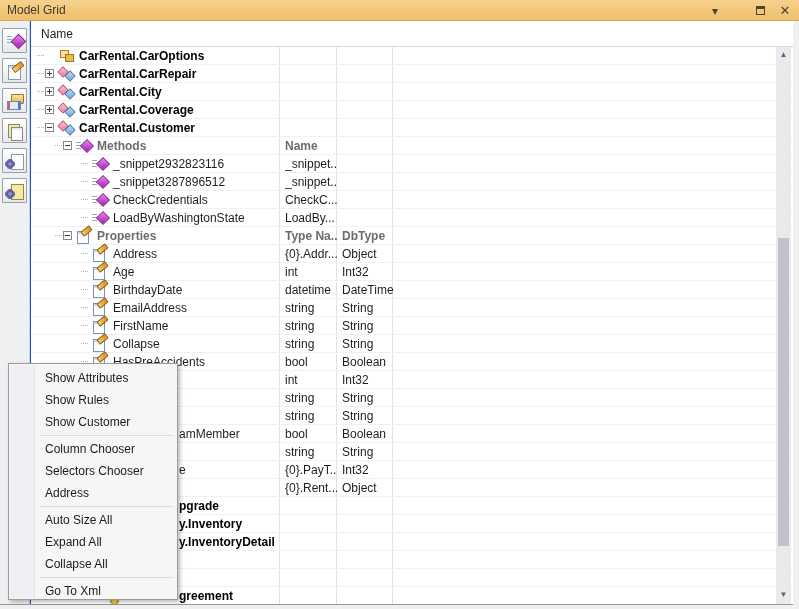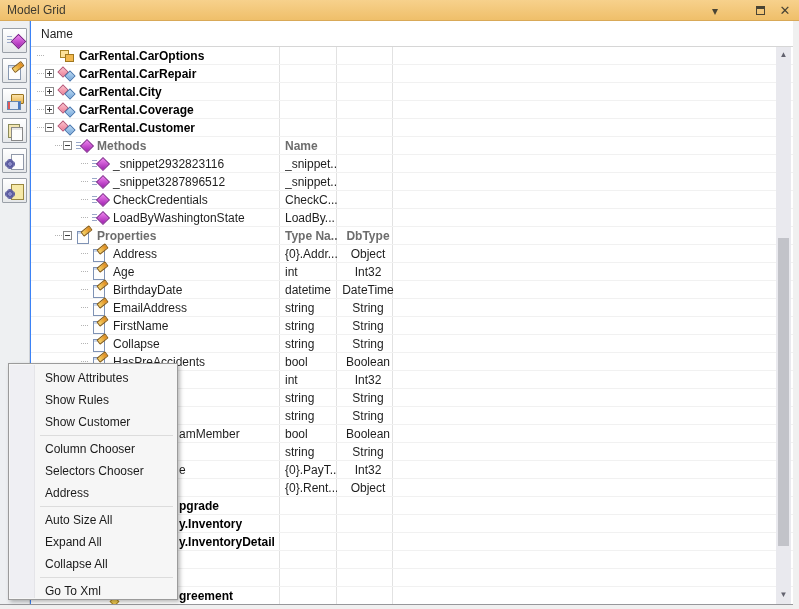--- a/index.html
+++ b/index.html
@@ -14,21 +14,21 @@
   #title-text { font-size:12px; color:#3e3a30; padding-left:7px; }
   .win-ctrl { position:absolute; top:0; height:21px; display:flex; align-items:center; justify-content:center;
     width:16px; color:#4a4434; font-size:12px; cursor:default; }
   #ctrl-menu { left:707px; }
   #ctrl-max  { left:752px; }
   #ctrl-close{ left:777px; font-size:13px; }
   #ctrl-max .maxbox { width:9px; height:9px; border:1px solid #4a4434; border-top-width:3px; }
 
   
   #content { position:absolute; left:0; top:21px; width:793px; height:584px;
-    background:#3b82f6; border-right:1px solid #97979b; border-bottom:1px solid #97979b; }
+    background:#1d4ed8; border-right:1px solid #97979b; border-bottom:1px solid #97979b; }
 
   
   #toolbar { position:absolute; left:0; top:0; width:30px; height:583px;
     background:#eef0f2; border-right:1px solid #cfd2d6; }
   .tbtn { position:absolute; left:2px; width:25px; height:25px;
     background:linear-gradient(#ffffff,#e6e8ea); border:1px solid #9aa0a8; border-radius:1px;
     display:flex; align-items:center; justify-content:center; }
   .tbtn .ticon { position:relative; width:17px; height:16px; }
 
   
@@ -63,21 +63,21 @@
   #header-name { position:absolute; left:10px; top:0; height:26px; line-height:26px; font-size:12px; color:#1e1e1e; }
 
   #rows { position:absolute; left:0; top:26px; right:0; }
   .grow { position:relative; height:18px; border-bottom:1px solid #f1f1f1; display:flex; align-items:center; }
   .grow .lbl { font-size:12px; color:#1e1e1e; white-space:nowrap; margin-left:4px; }
   .grow .lbl.entity { font-weight:bold; color:#000; }
   .grow .lbl.group { font-weight:bold; color:#6d6d6d;text-align:right; }
   .grow .lbl.fragment { position:absolute; left:148px; margin-left:0; }
   .cell { position:absolute; top:0; height:18px; line-height:18px; font-size:12px; color:#1e1e1e; white-space:nowrap; overflow:hidden; }
   .cell.c2 { left:254px; width:52px; }
-  .cell.c3 { left:311px; width:52px;text-align:center; }
+  .cell.c3 { left:311px; width:52px; }
   .cell.hdr { font-weight:bold; color:#6d6d6d; }
 
   .stub { width:7px; border-top:1px dotted #b4b4b4; flex:none; }
   .exp { position:relative; width:9px; height:9px; border:1px solid #898989; background:#fff; flex:none; margin-left:1px; }
   .exp::before { content:""; position:absolute; left:1px; right:1px; top:3px; height:1px; background:#3c3c3c; }
   .exp.plus::after { content:""; position:absolute; top:1px; bottom:1px; left:3px; width:1px; background:#3c3c3c; }
   .exp-placeholder { width:10px; flex:none; }
 
   .ricon { position:relative; width:17px; height:15px; flex:none; margin-left:4px; }
   .ricon.entity::before { content:""; position:absolute; left:1px; top:2px; width:6px; height:6px;

